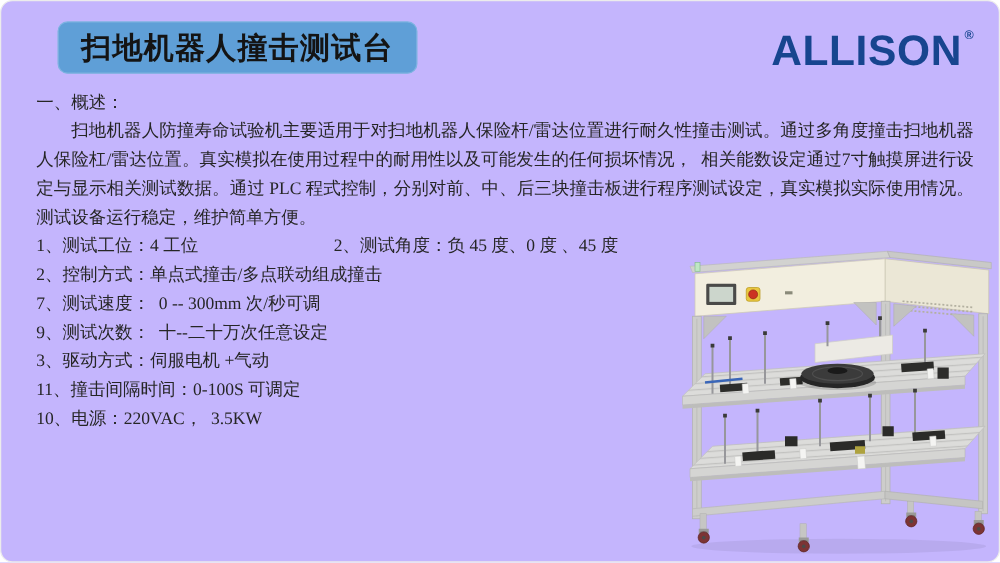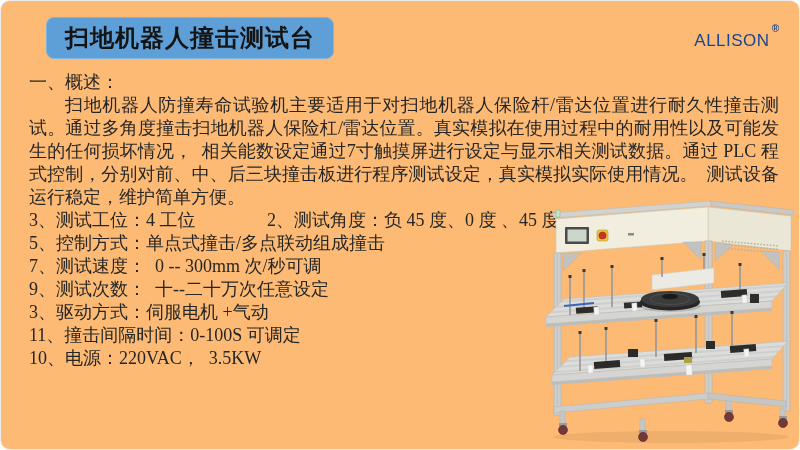--- a/index.html
+++ b/index.html
@@ -2,41 +2,41 @@
 <html><head>
 <meta charset="utf-8">
 <style>
   html,body{margin:0;padding:0;}
   body{
     width:800px;height:450px;position:relative;overflow:hidden;
     background:#ffffff;
     font-family:"Liberation Serif","DejaVu Serif",serif;
     color:#262626;
   }
-  .page{position:absolute;inset:0;background:#fdba74;border:1px solid #ececec;border-radius:10px;}
+  .page{position:absolute;inset:0;background:#c4b5fd;border:1px solid #ececec;border-radius:10px;}
 
   
   .title-box{
     position:absolute;left:45px;top:16px;width:286px;height:40px;
     background:#5f9fd7;border:1px solid #7db3e0;border-radius:8px;
     display:flex;align-items:center;justify-content:center;
   }
   .title-box .t{
     font-size:24px;font-weight:bold;color:#141414;letter-spacing:1px;white-space:nowrap;
   }
   .logo{
     position:absolute;right:20px;top:26px;display:flex;align-items:flex-start;
     font-family:"Liberation Sans","DejaVu Sans",sans-serif;color:#17458f;
   }
-  .logo .en{font-size:17px;font-weight:normal;letter-spacing:.5px;line-height:28px;}
+  .logo .en{font-size:34px;font-weight:bold;letter-spacing:.5px;line-height:28px;}
   .logo .cn{font-size:26px;font-weight:bold;margin-left:7px;line-height:28px;}
   .logo .reg{font-size:10px;font-weight:bold;margin-left:2px;margin-top:-4px;}
 
   
-  .content{position:absolute;left:28px;top:70px;width:750px;font-size:18px;line-height:23px;}
+  .content{position:absolute;left:28px;top:70px;width:750px;font-size:14px;line-height:23px;}
   .sec-heading{white-space:pre-wrap;}
   .para{
     margin:0;text-indent:2em;text-align:justify;white-space:pre-wrap;
   }
   .spec-row{display:flex;white-space:pre-wrap;}
   .spec-row .l{width:238px;flex:0 0 238px;}
   .spec-line{white-space:pre-wrap;}
 
   
   .machine{position:absolute;left:535px;top:198px;width:262px;height:247px;}
@@ -53,25 +53,25 @@
   <div class="logo">
     <span class="en">ALLISON</span>
     <span class="reg">®</span>
   </div>
 
   <div class="content">
     <div class="sec-heading">一、概述：</div>
     <p class="para">扫地机器人防撞寿命试验机主要适用于对扫地机器人保险杆/雷达位置进行耐久性撞击测试。通过多角度撞击扫地机器人保险杠/雷达位置。真实模拟在使用过程中的耐用性以及可能发生的任何损坏情况，  相关能数设定通过7寸触摸屏进行设定与显示相关测试数据。通过 PLC 程式控制，分别对前、中、后三块撞击板进行程序测试设定，真实模拟实际使用情况。  测试设备运行稳定，维护简单方便。</p>
 
     <div class="spec-row">
-      <span class="l">3、测试工位：4 工位</span>
+      <span class="l">1、测试工位：4 工位</span>
       <span class="r">2、测试角度：负 45 度、0 度 、45 度</span>
     </div>
 
-    <div class="spec-line">5、控制方式：单点式撞击/多点联动组成撞击</div>
+    <div class="spec-line">2、控制方式：单点式撞击/多点联动组成撞击</div>
     <div class="spec-line">7、测试速度：  0 -- 300mm 次/秒可调</div>
     <div class="spec-line">9、测试次数：  十--二十万次任意设定</div>
     <div class="spec-line">3、驱动方式：伺服电机 +气动</div>
     <div class="spec-line">11、撞击间隔时间：0-100S 可调定</div>
     <div class="spec-line">10、电源：220VAC，  3.5KW</div>
   </div>
 
   <svg class="machine" viewBox="0 0 262 247" xmlns="http://www.w3.org/2000/svg">
     <defs>
       <pattern id="slat" width="10" height="5" patternUnits="userSpaceOnUse" patternTransform="rotate(-4)">

